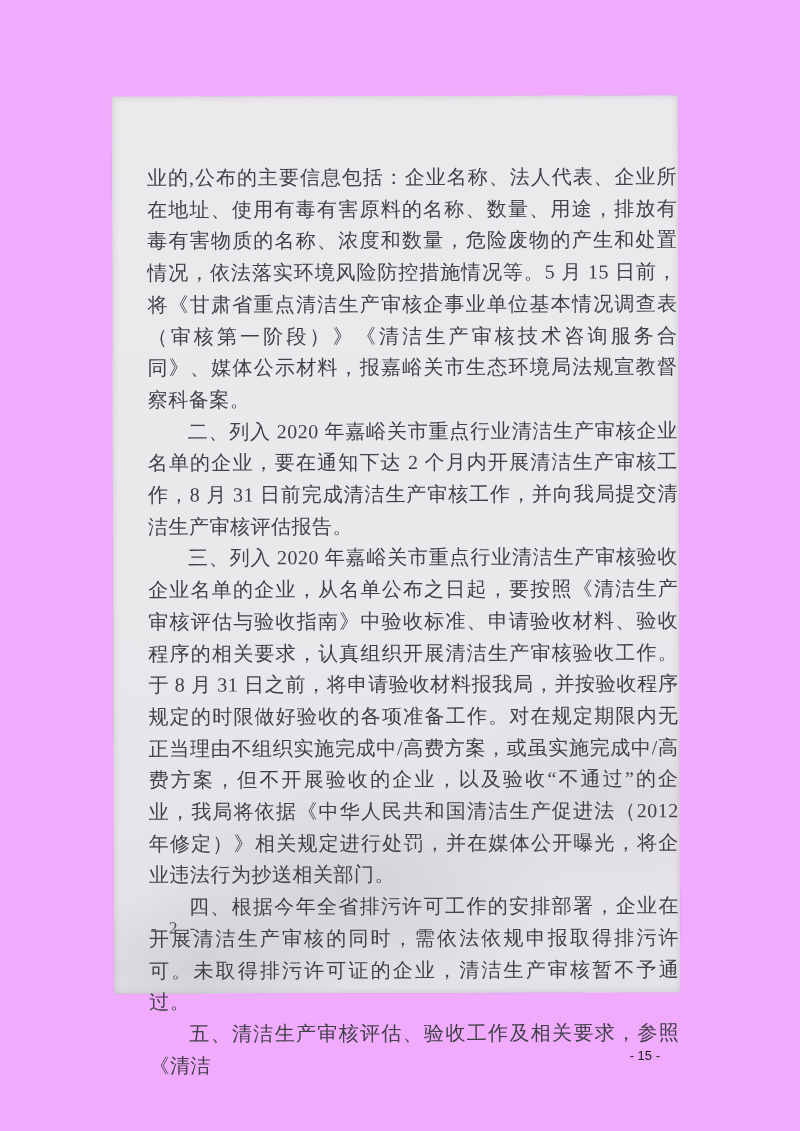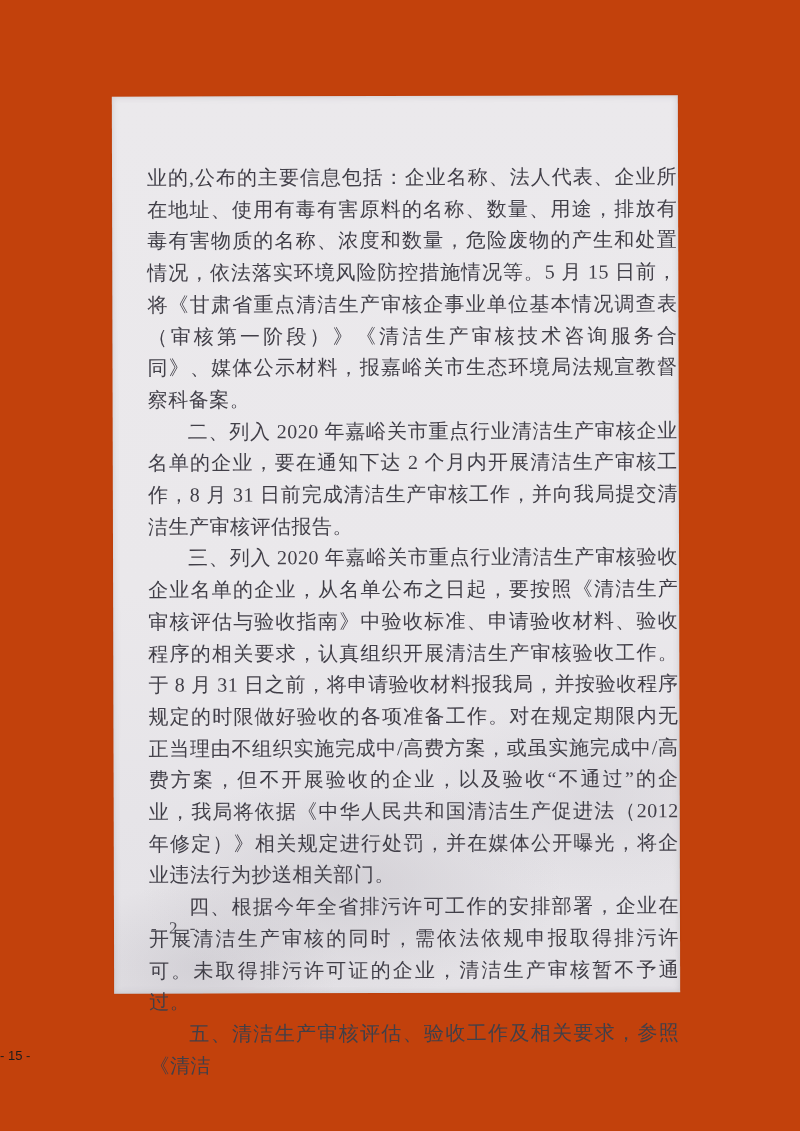--- a/index.html
+++ b/index.html
@@ -8,21 +8,21 @@
     background: #ffffff;
     width: 800px;
     height: 1131px;
     overflow: hidden;
     font-family: "Liberation Serif", "DejaVu Serif", serif;
   }
   .doc-page {
     position: relative;
     width: 800px;
     height: 1131px;
-    background: #c2410c;
+    background: #f0abfc;
   }
   
   .scan {
     position: absolute;
     left: 113px;
     top: 96px;
     width: 566px;
     height: 897px;
     background:
       radial-gradient(ellipse 300px 160px at 42% 88%, rgba(190,187,194,0.45), rgba(190,187,194,0) 70%),
@@ -56,21 +56,21 @@
     top: 822px;
     font-size: 17px;
     letter-spacing: 4px;
     color: #504e57;
   }
   .outer-pagenum {
     position: absolute;
     left: 0;
     top: 1048px;
     width: 660px;
-    text-align: left;
+    text-align: right;
     font-family: "Liberation Sans", "DejaVu Sans", sans-serif;
     font-size: 13px;
     color: #1c1c1c;
   }
 </style>
 </head>
 <body>
 
 <div class="doc-page">
 

